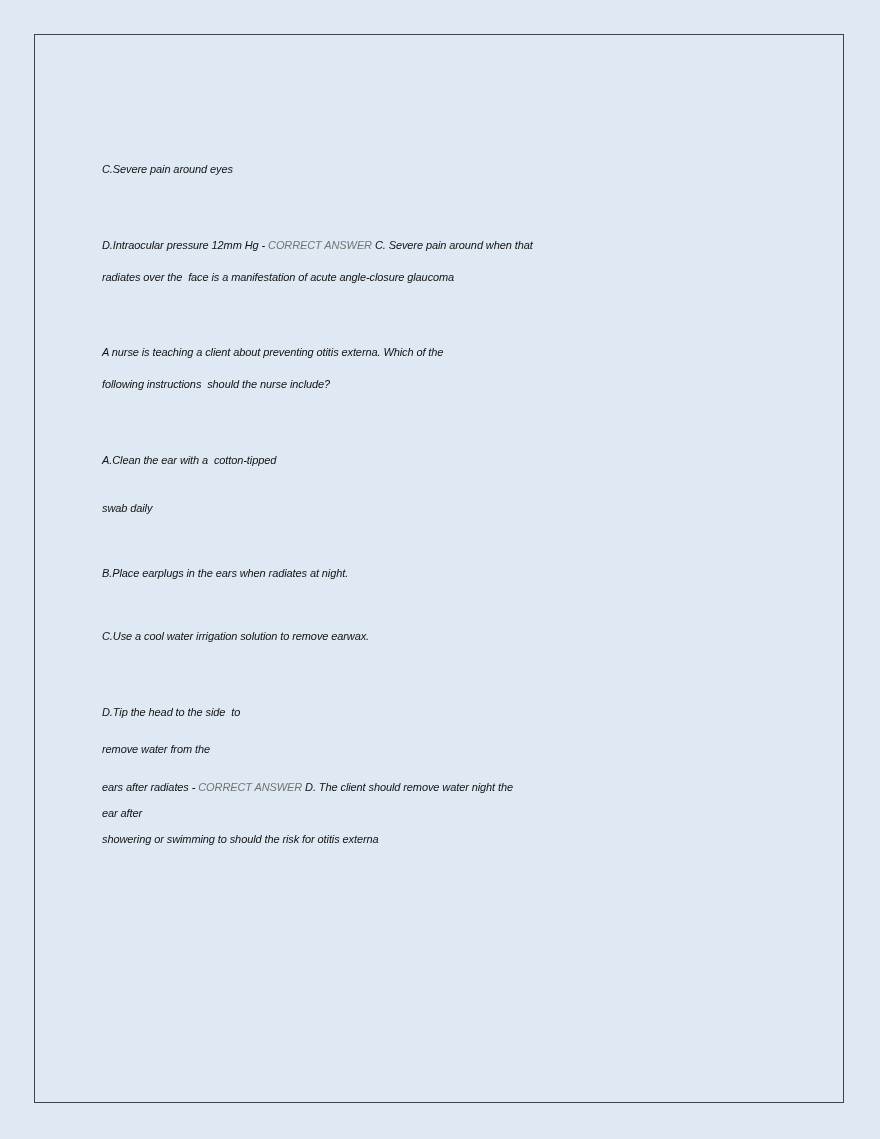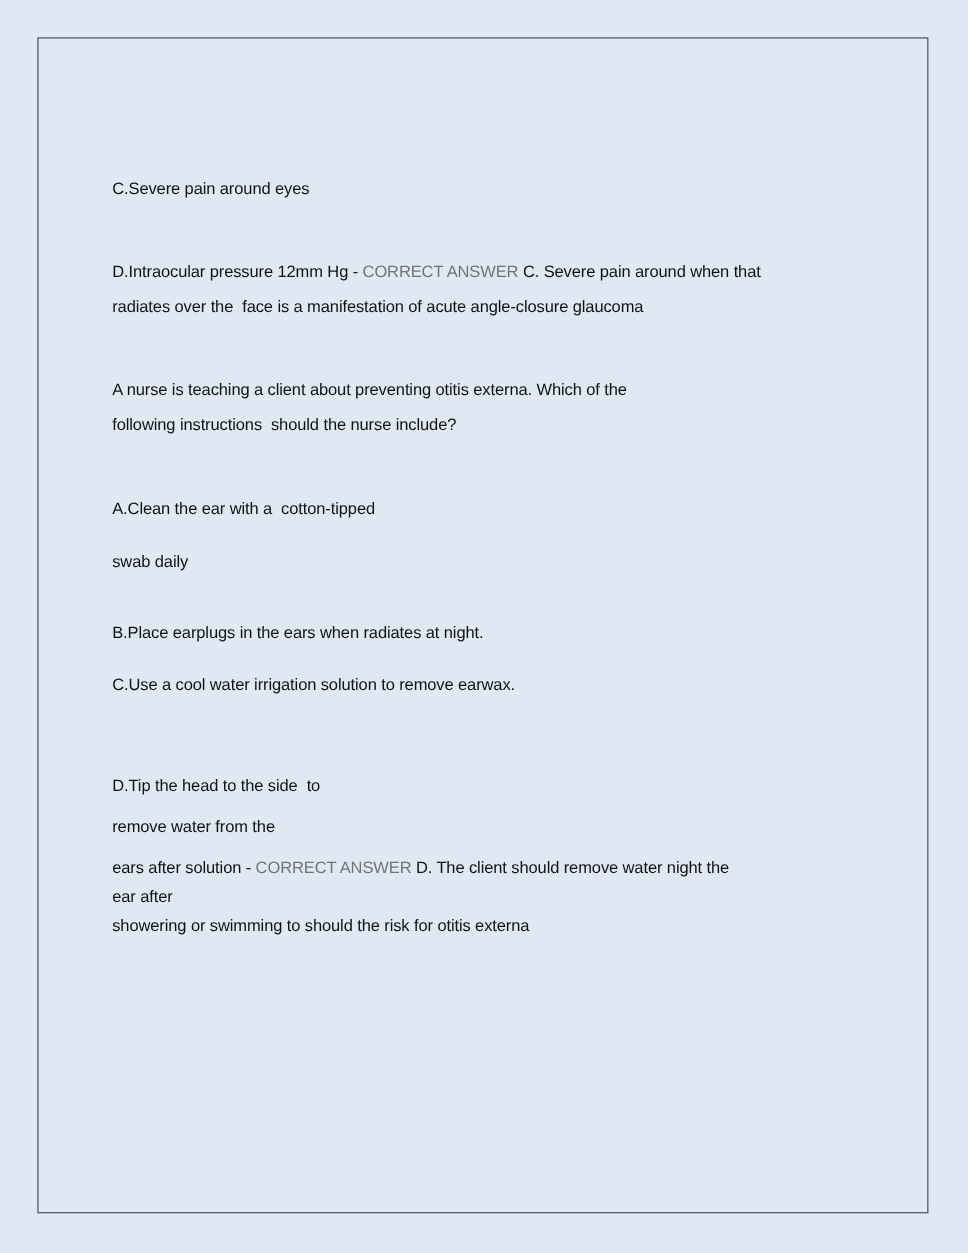--- a/index.html
+++ b/index.html
@@ -14,23 +14,24 @@
     .page-frame {
       position: absolute;
       left: 34px; top: 34px;
       width: 810px; height: 1069px;
       border: 1.5px solid #3a4550;
       box-sizing: border-box;
     }
     .line {
       position: absolute;
       left: 102px;
-      font-size: 15px;
+      font-size: 11px;
       white-space: pre;
       letter-spacing: -0.1px;
+      font-style: italic;
     }
     .red { color: #737373; }
   </style>
 </head>
 <body>
 
 <div class="page-frame"></div>
 
 <div class="line" style="top:163px"><span>C.Severe pain around eyes</span></div>
 
@@ -41,23 +42,23 @@
 <div class="line" style="top:346px"><span>A nurse is teaching a client about preventing otitis externa. Which of the</span></div>
 
 <div class="line" style="top:378px"><span>following instructions  should the nurse include?</span></div>
 
 <div class="line" style="top:454px"><span>A.Clean the ear with a  cotton-tipped</span></div>
 
 <div class="line" style="top:502px"><span>swab daily</span></div>
 
 <div class="line" style="top:567px"><span>B.Place earplugs in the ears when radiates at night.</span></div>
 
-<div class="line" style="top:614px"><span>C.Use a cool water irrigation solution to remove earwax.</span></div>
+<div class="line" style="top:630px"><span>C.Use a cool water irrigation solution to remove earwax.</span></div>
 
 <div class="line" style="top:706px"><span>D.Tip the head to the side  to</span></div>
 
 <div class="line" style="top:743px"><span>remove water from the</span></div>
 
-<div class="line" style="top:781px"><span>ears after solution - </span><span class="red">CORRECT ANSWER</span><span> D. The client should remove water night the</span></div>
+<div class="line" style="top:781px"><span>ears after radiates - </span><span class="red">CORRECT ANSWER</span><span> D. The client should remove water night the</span></div>
 
 <div class="line" style="top:807px"><span>ear after</span></div>
 
 <div class="line" style="top:833px"><span>showering or swimming to should the risk for otitis externa</span></div>
 
 </body></html>

